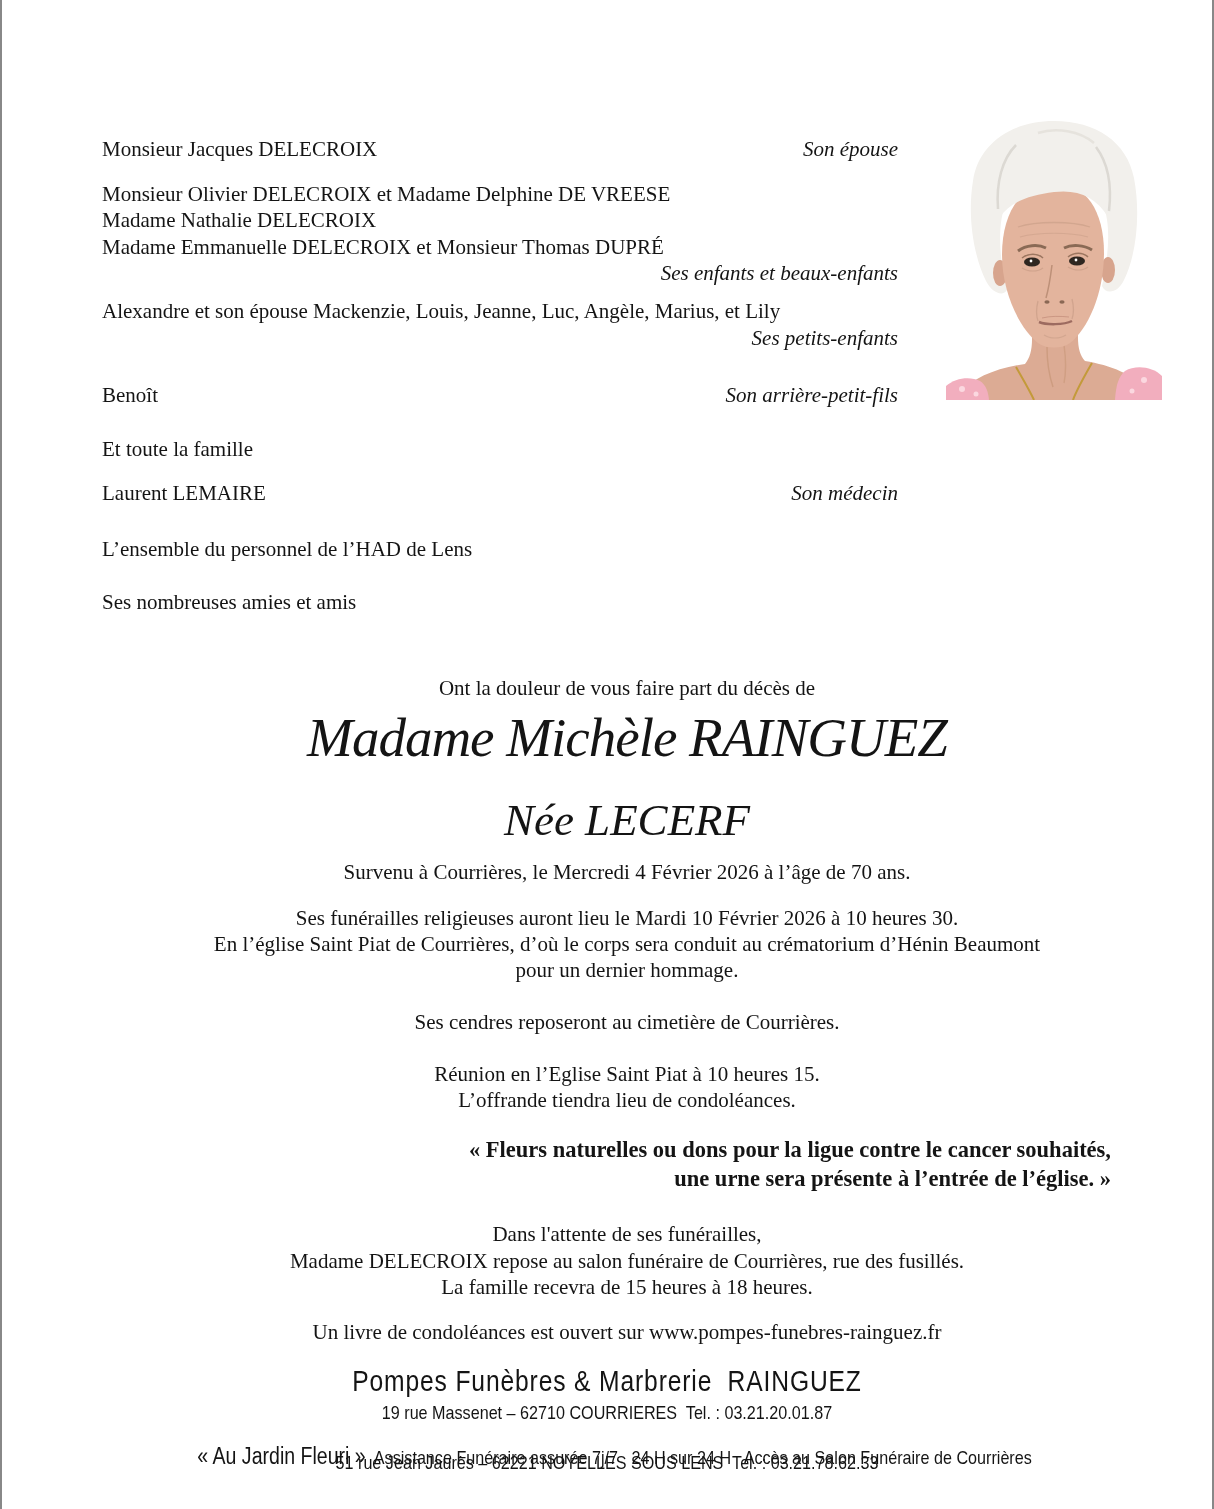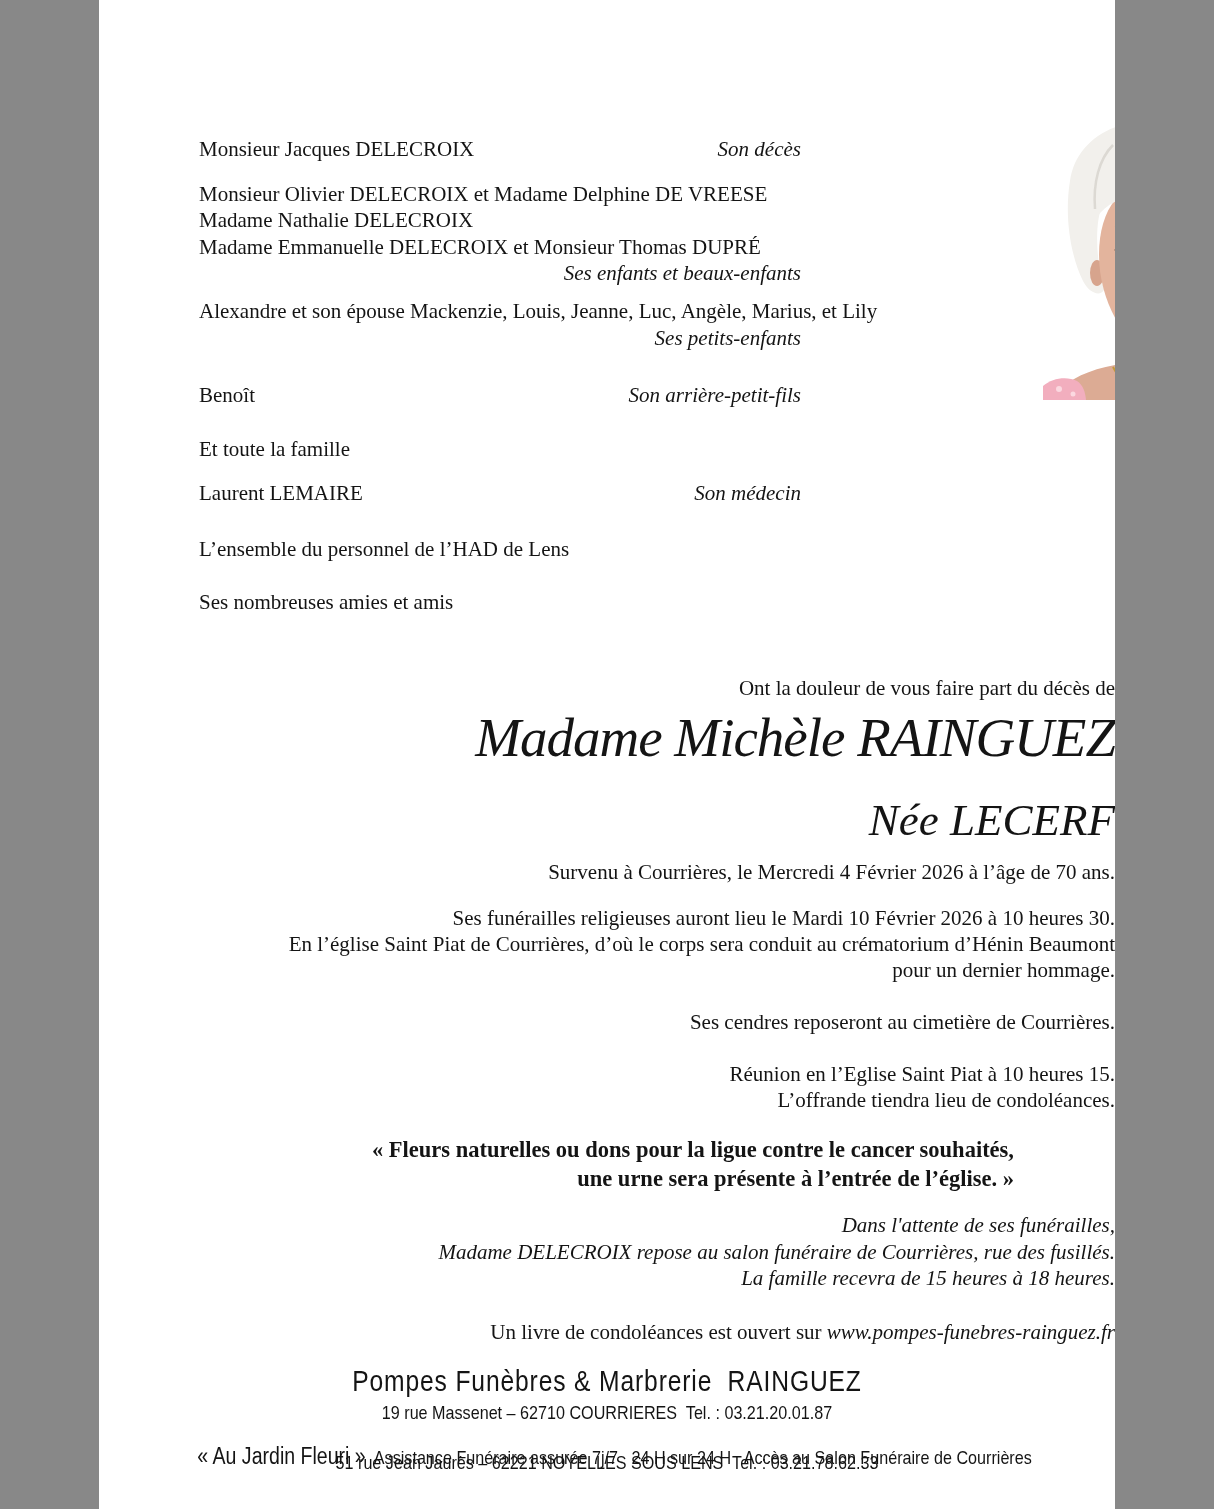--- a/index.html
+++ b/index.html
@@ -1,45 +1,45 @@
 <!DOCTYPE html>
 <html lang="fr"><head>
 <meta charset="utf-8">
 <style>
   html,body{margin:0;padding:0;background:#888;}
   .page{
     position:relative;
-    width:1016px;height:1509px;
+    width:1210px;height:1509px;
     margin:0 auto;
     background:#ffffff;
     font-family:"Liberation Serif","DejaVu Serif",serif;
     color:#141414;
     overflow:hidden;
   }
   .abs{position:absolute;white-space:nowrap;line-height:1.2;}
   
   .fam-line{
     position:absolute;left:100px;right:314px;
     display:flex;justify-content:space-between;align-items:baseline;
     font-size:21px;white-space:nowrap;line-height:1.2;
   }
   .fam-left{font-style:normal;}
   .fam-right{font-style:italic;}
   
   .center{
     position:absolute;left:40px;right:0;
-    text-align:right;font-size:21px;white-space:nowrap;line-height:1.2;
+    text-align:center;font-size:21px;white-space:nowrap;line-height:1.2;
   }
   .deceased-name{
     font-size:55px;font-style:italic;letter-spacing:-1px;line-height:1.1;
   }
   .maiden-name{
     font-size:45px;font-style:italic;line-height:1.1;
   }
-  .italic{font-style:italic;}
+  .italic{margin-top:9px;}
   .flowers{
     position:absolute;left:100px;right:101px;
     text-align:right;font-weight:bold;font-size:22.5px;
     line-height:28.5px;white-space:nowrap;
   }
   
   .foot{
     position:absolute;left:0;right:0;text-align:center;
     font-family:"Liberation Sans","DejaVu Sans",sans-serif;
     white-space:pre-wrap;line-height:1.2;
@@ -112,21 +112,21 @@
     <circle cx="30" cy="279" r="2.5" fill="#fbd8e0"></circle>
     <circle cx="198" cy="265" r="3" fill="#fbd8e0"></circle>
     <circle cx="186" cy="276" r="2.5" fill="#fbd8e0"></circle>
 
     <path d="M70 252 C 78 266 84 276 88 285" stroke-width="2" fill="none" stroke="#c39a3a"></path>
     <path d="M146 248 C 138 262 131 274 127 285" stroke-width="2" fill="none" stroke="#c39a3a"></path>
   </svg>
 
   <div class="fam-line" style="top:137px">
     <span class="fam-left">Monsieur Jacques DELECROIX</span>
-    <span class="fam-right">Son décès</span>
+    <span class="fam-right">Son épouse</span>
   </div>
   <div class="fam-line" style="top:182px">
     <span class="fam-left">Monsieur Olivier DELECROIX et Madame Delphine DE VREESE</span>
     <span class="fam-right"></span>
   </div>
   <div class="fam-line" style="top:208px">
     <span class="fam-left">Madame Nathalie DELECROIX</span>
     <span class="fam-right"></span>
   </div>
   <div class="fam-line" style="top:235px">

